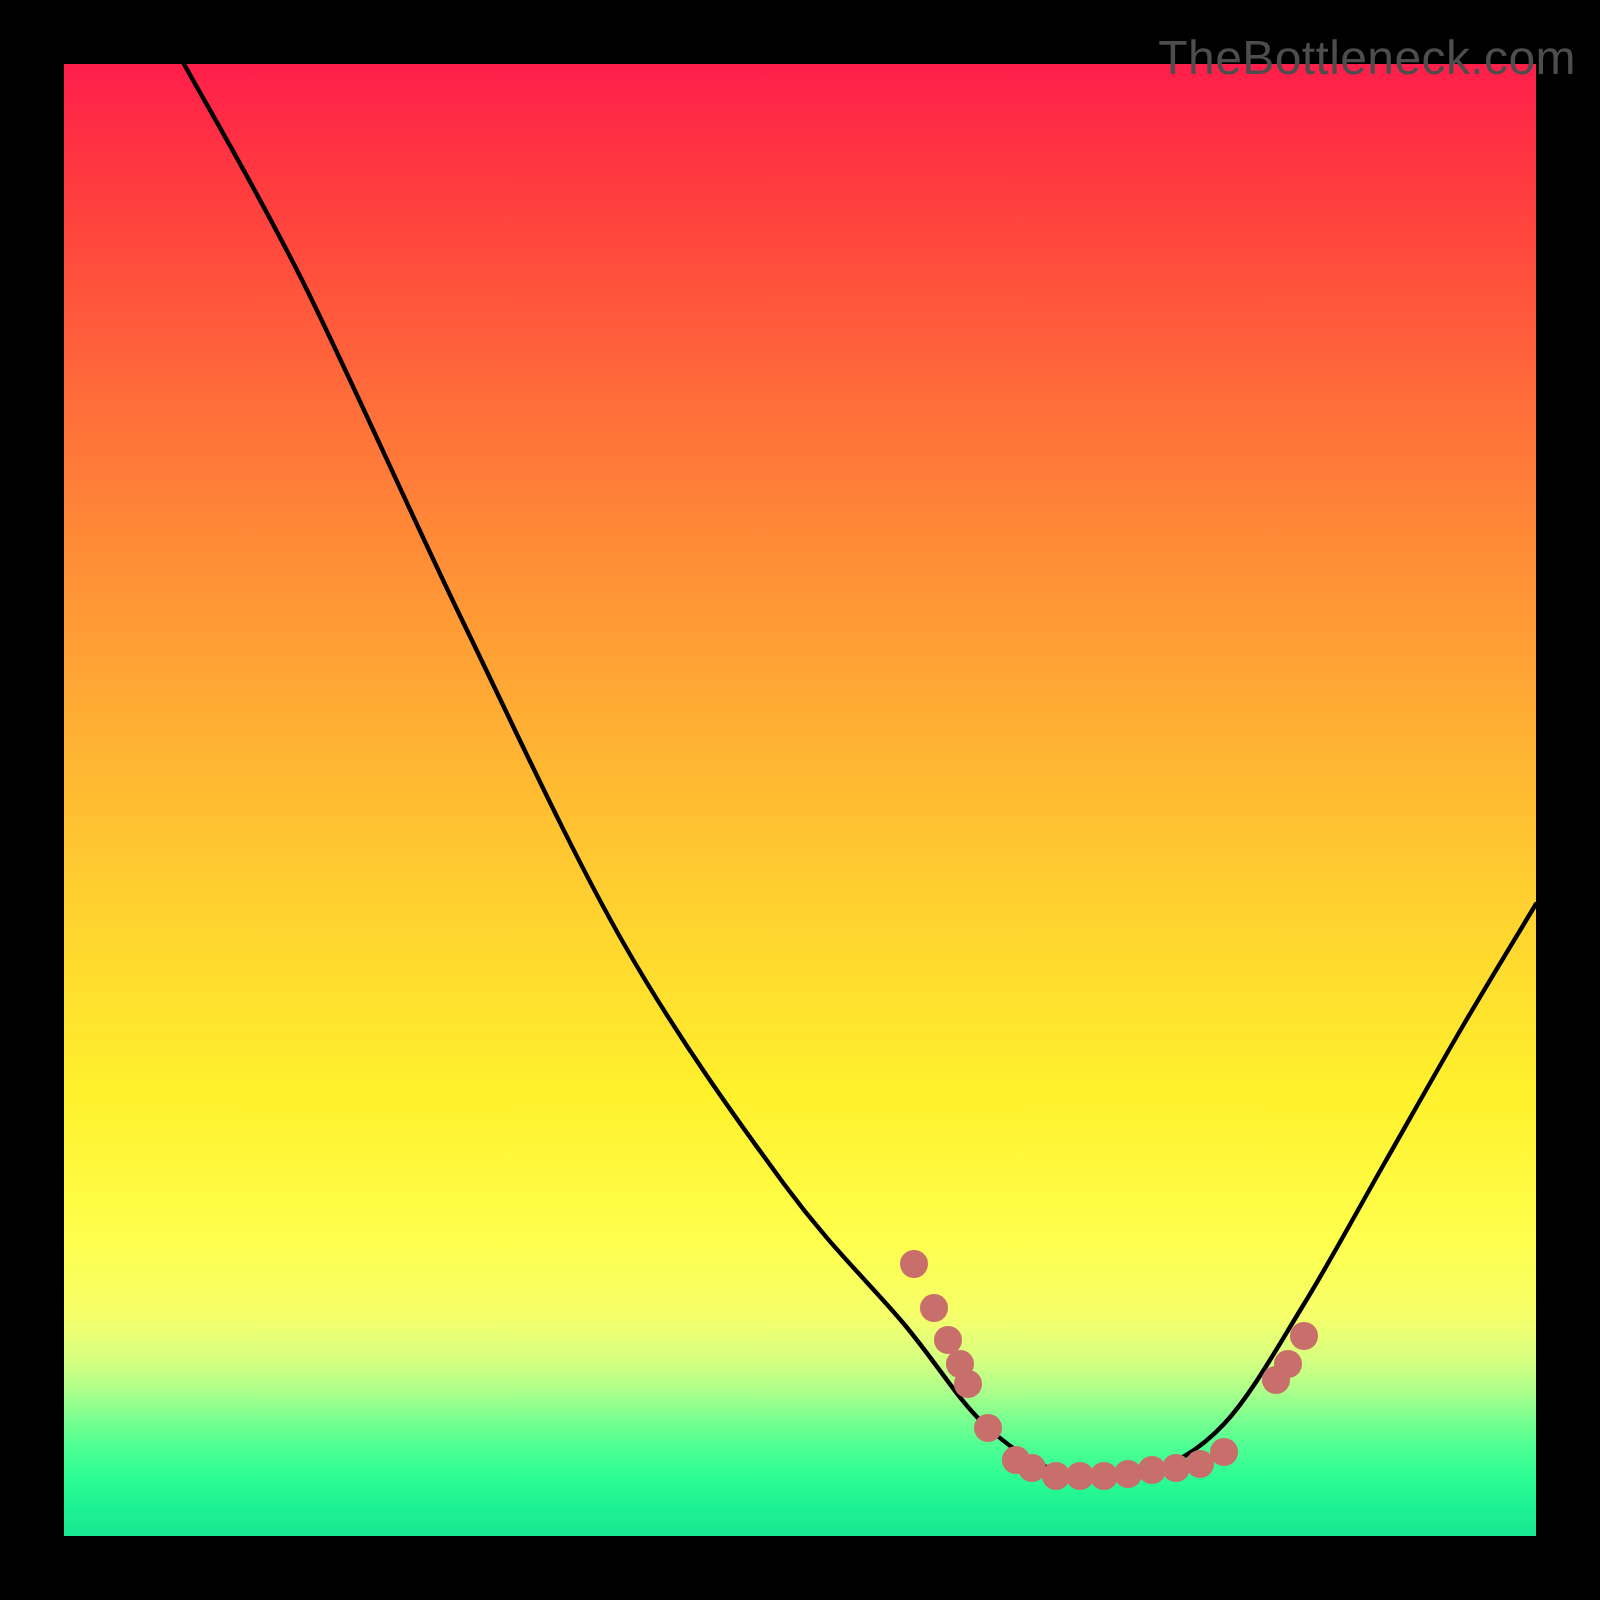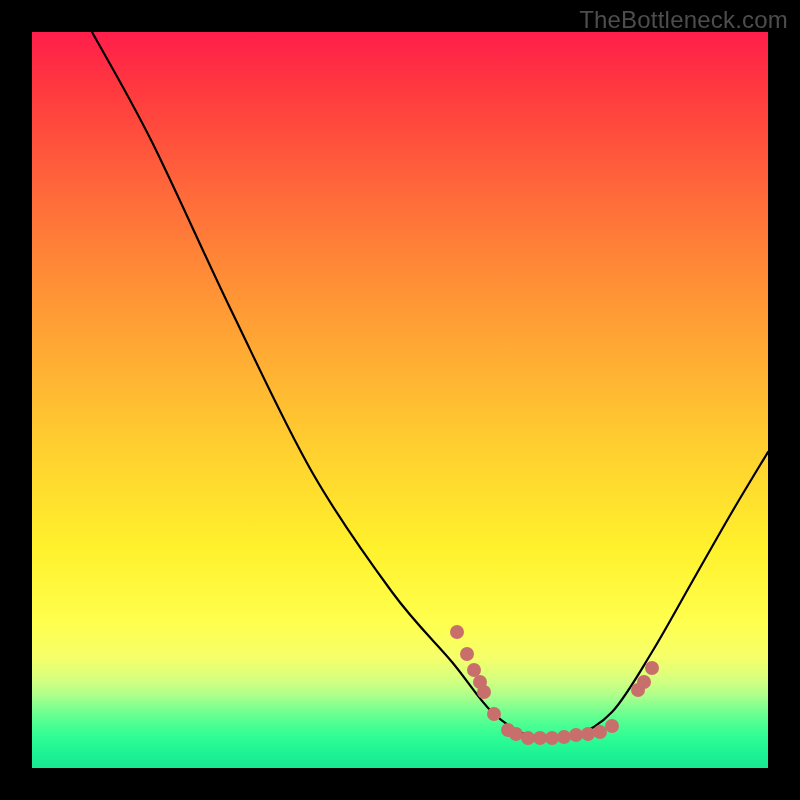--- a/index.html
+++ b/index.html
@@ -12,21 +12,21 @@
     overflow: hidden;
   }
   .frame {
     position: relative;
     width: 800px;
     height: 800px;
     background: #000000;
   }
   .watermark {
     position: absolute;
-    top: 6px;
+    top: 16px;
     right: 12px;
     color: #4d4d4d;
     font-size: 24px;
     font-weight: 500;
     letter-spacing: 0.2px;
     z-index: 5;
   }
   .plot {
     position: absolute;
     left: 32px;

